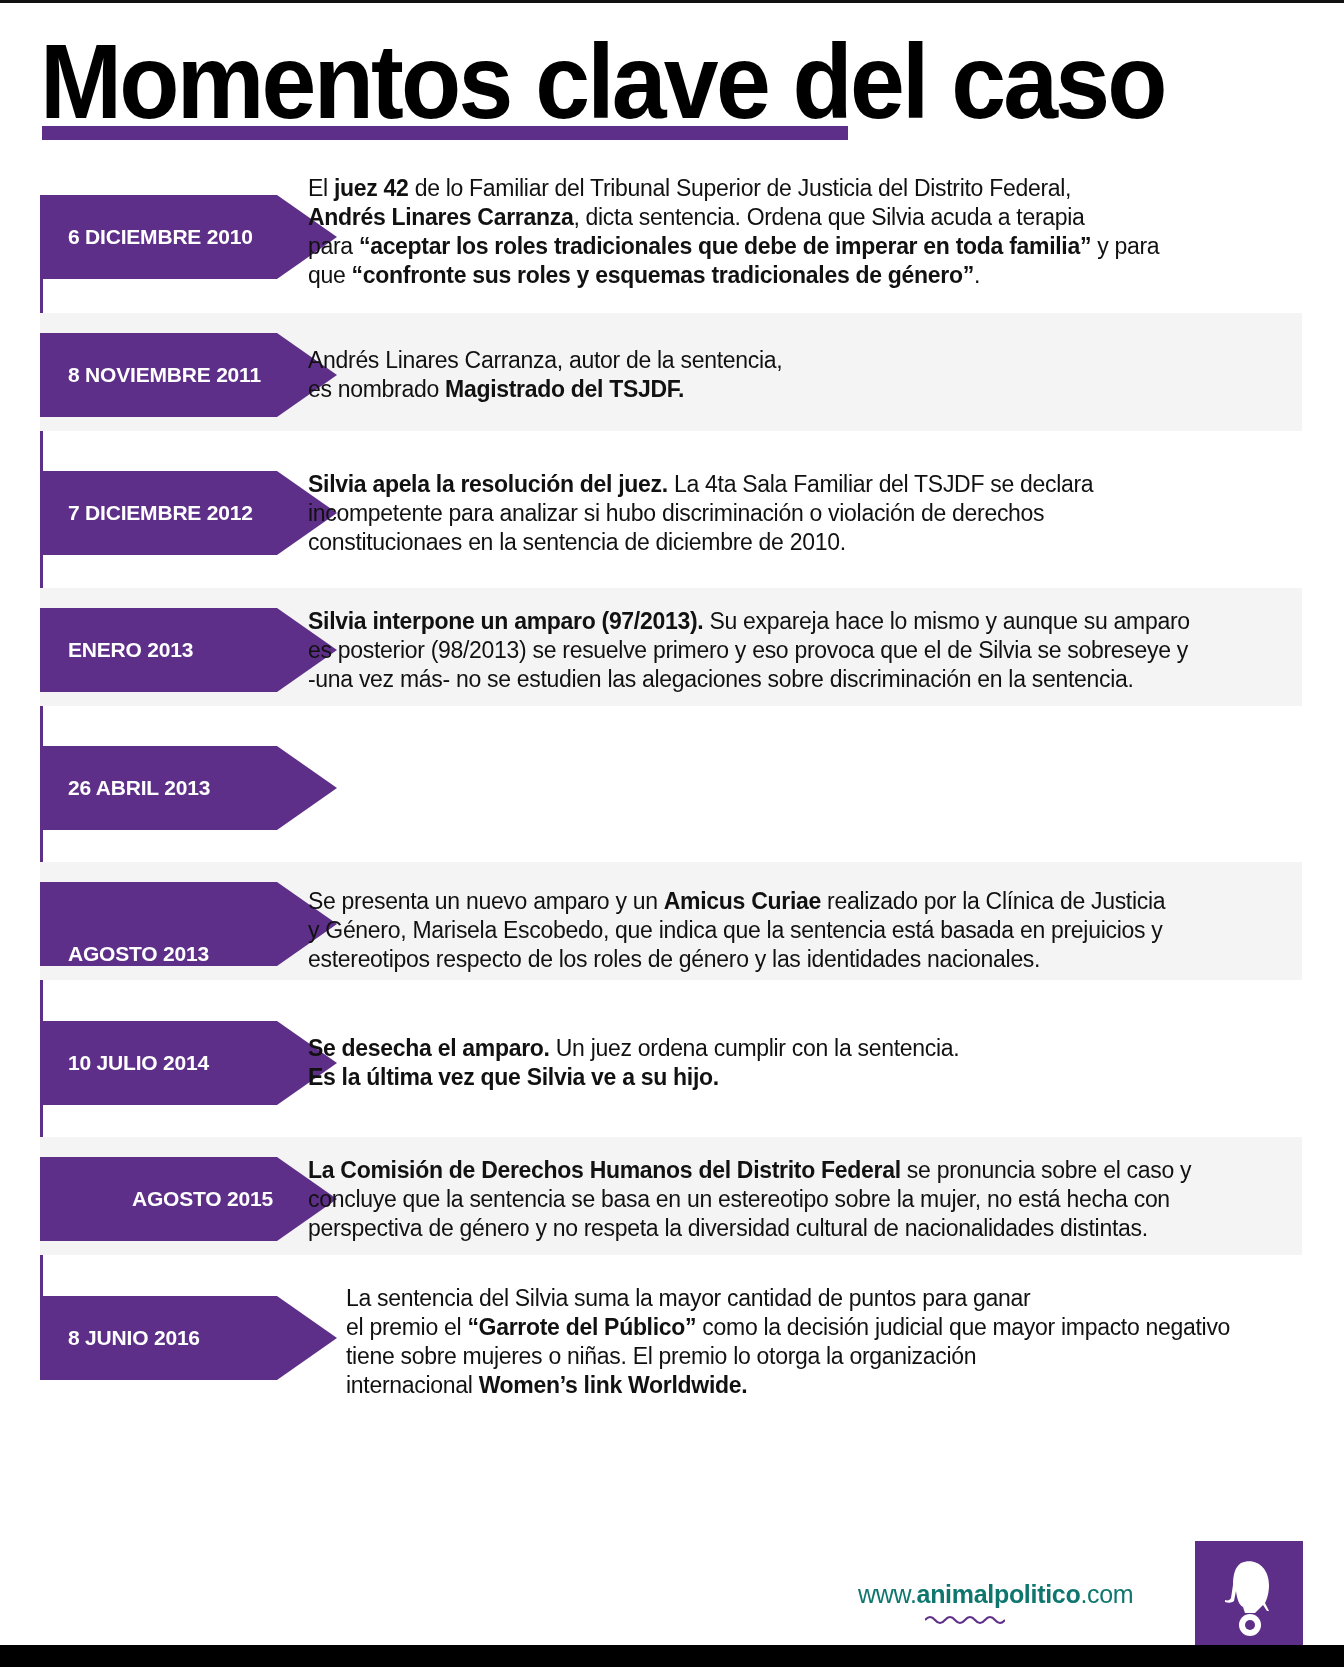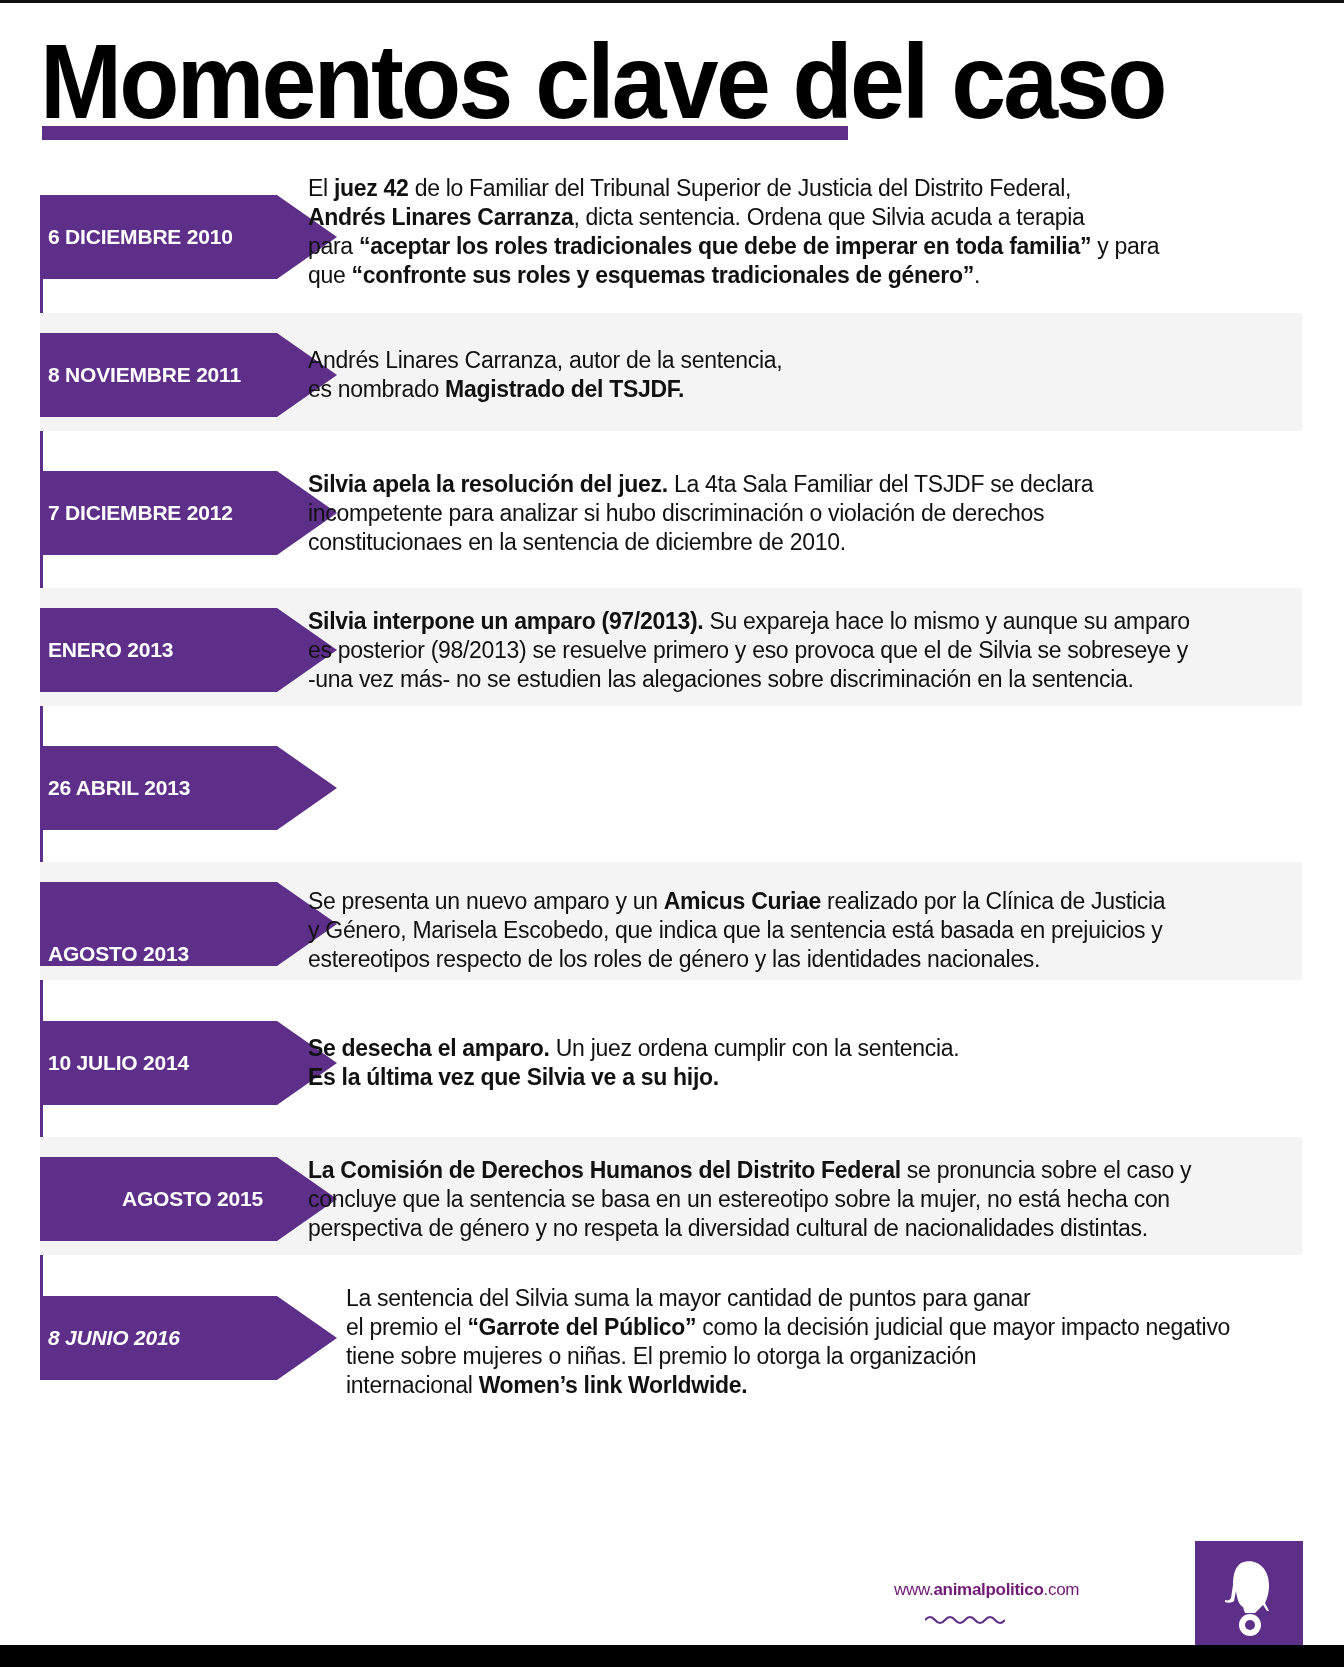--- a/index.html
+++ b/index.html
@@ -16,31 +16,31 @@
     }
     .title-underline { position: absolute; left: 42px; top: 126px; width: 806px; height: 14px; background: #5e2f88; }
 
     .timeline-line { position: absolute; left: 40px; top: 196px; width: 3px; height: 1180px; background: #5e2f88; }
 
     .row { position: absolute; left: 40px; width: 1262px; }
     .row.shaded .band { position: absolute; left: 0; top: 0; width: 1262px; height: 100%; background: #f4f4f4; }
     .tag {
       position: absolute; left: 0; width: 297px; height: 84px; background: #5e2f88;
       clip-path: polygon(0 0, 237px 0, 297px 50%, 237px 100%, 0 100%);
-      display: flex; align-items: center; padding-left: 8px;
+      display: flex; align-items: center; padding-left: 28px;
     }
     .tag-label { color: #fff; font-weight: 700; font-size: 21px; letter-spacing: -0.2px; white-space: nowrap; }
     .body-text {
       position: absolute; left: 268px; width: 1000px;
       font-family: "Liberation Sans", sans-serif; font-size: 23px; line-height: 29px; color: #111;
       letter-spacing: -0.3px;
     }
     .body-text b { font-weight: 700; }
 
-    .footer-url { position: absolute; left: 858px; top: 1580px; font-size: 17px; color: #701a75; letter-spacing: -0.3px; margin-left: 36px; }
+    .footer-url { position: absolute; left: 858px; top: 1580px; font-size: 25px; color: #0f766e; letter-spacing: -0.3px; }
     .footer-url b { font-weight: 700; }
     .footer-wave { position: absolute; left: 925px; top: 1614px; }
     .logo-box { position: absolute; left: 1195px; top: 1541px; width: 108px; height: 108px; background: #5e2f88; }
     .bottom-bar { position: absolute; left: 0; top: 1645px; width: 1344px; height: 22px; background: #000; }
   </style>
 </head>
 <body>
 
 <div class="top-rule"></div>
 
@@ -122,21 +122,21 @@
       <div class="tag" style="top: 20px; justify-content: center;">
         <span class="tag-label">AGOSTO 2015</span>
       </div>
       <div class="body-text" style="top: 18.5px;">
         <div><b>La Comisión de Derechos Humanos del Distrito Federal</b><span> se pronuncia sobre el caso y</span></div>
         <div><span>concluye que la sentencia se basa en un estereotipo sobre la mujer, no está hecha con</span></div>
         <div><span>perspectiva de género y no respeta la diversidad cultural de nacionalidades distintas.</span></div>
       </div>
     </div>
     <div class="row" style="top: 1275px; height: 150px;">
-      <div class="tag" style="top: 21px; font-style: italic;">
+      <div class="tag" style="top: 21px;">
         <span class="tag-label">8 JUNIO 2016</span>
       </div>
       <div class="body-text" style="top: 9px; margin-left: 38px;">
         <div><span>La sentencia del Silvia suma la mayor cantidad de puntos para ganar</span></div>
         <div><span>el premio el </span><b>“Garrote del Público”</b><span> como la decisión judicial que mayor impacto negativo</span></div>
         <div><span>tiene sobre mujeres o niñas. El premio lo otorga la organización</span></div>
         <div><span>internacional </span><b>Women’s link Worldwide.</b></div>
       </div>
     </div>
   </div>

